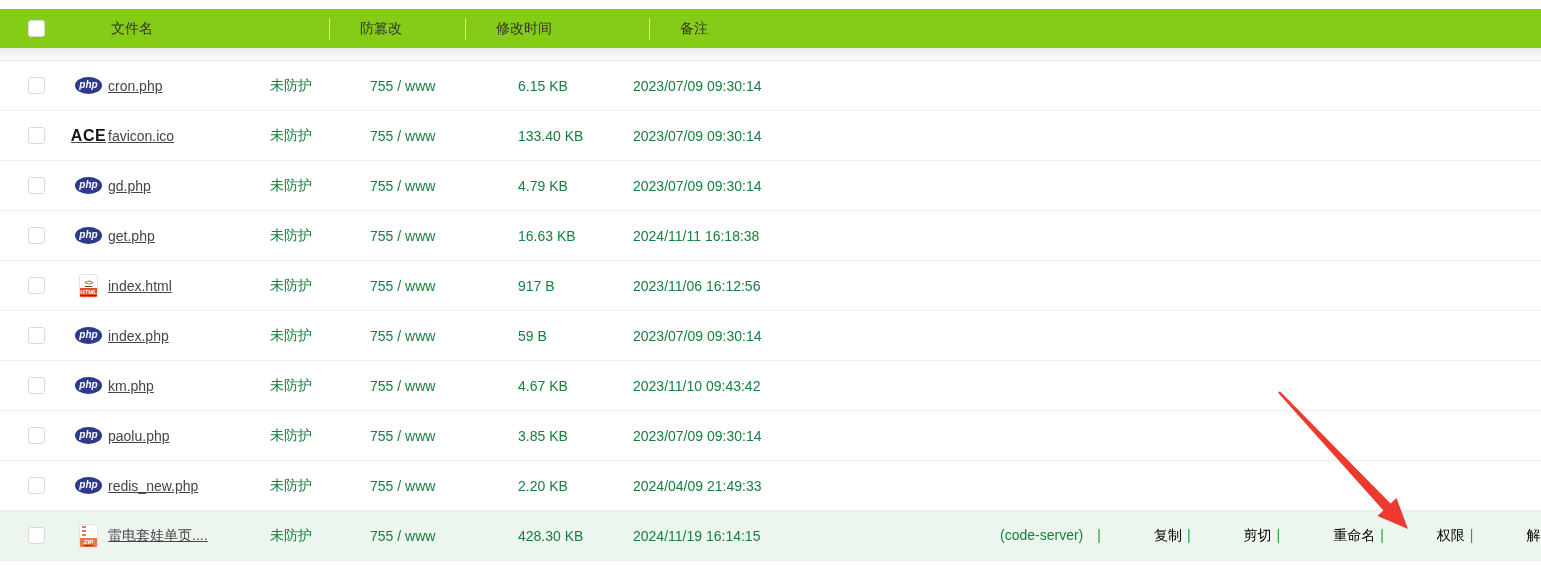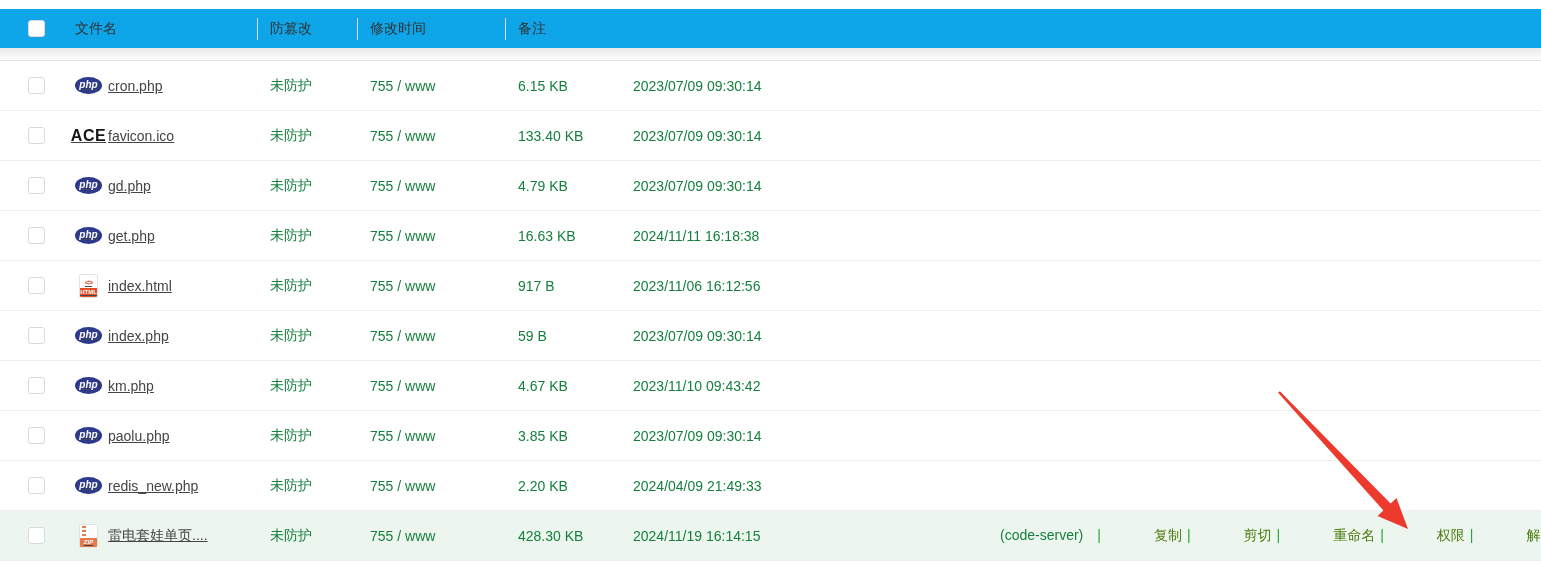--- a/index.html
+++ b/index.html
@@ -15,21 +15,21 @@
     grid-template-columns: 62px 195px 100px 148px 115px 175px 205px 1fr;
     align-items: center;
   }
   
   .hdr {
     margin-top: 9px;
     height: 39px;
     background: #f4f4f4;
     color: #333;
   }
-  .hdr-cell { padding-left: 13px; position: relative; height: 100%; display: flex; align-items: center; }
+  .hdr-cell { padding-left: 31px; position: relative; height: 100%; display: flex; align-items: center; }
   .hdr-cell.sep::before {
     content: "";
     position: absolute; left: 0; top: 50%; transform: translateY(-50%);
     width: 1px; height: 22px; background: #dcdcdc;
   }
   .hdr-cell.cb-cell { padding-left: 28px; }
   .hdr-cell.actions-cell { justify-content: flex-end; padding-right: 14px; }
   
   .sliver {
     height: 13px;
@@ -70,34 +70,34 @@
     background: #e44d26; color: #fff; font-size: 6px; font-weight: bold;
     width: 100%; text-align: center; height: 9px; line-height: 9px;
     border-radius: 0 0 1px 1px;
   }
   .ic-zip .zipper {
     position: absolute; left: 2px; top: 1px; width: 4px; height: 13px;
     background: repeating-linear-gradient(180deg, #e8794f 0 2px, transparent 2px 4px);
   }
   .ic-zip .band { background: #e8794f; font-style: italic; }
   
-  .act { color: #4d7c0f; cursor: pointer; text-decoration: none; margin-left: 48px; }
+  .act { color: #000000; cursor: pointer; text-decoration: none; margin-left: 48px; }
   .act-sep { color: #20a53a; padding: 0 5px; }
   .act-term { color: #15803d; margin-right: 14px; text-align: right; }
   .caret { font-size: 11px; color: #20a53a; margin-left: 1px; }
   
   .arrow-overlay {
     position: absolute; left: 0; top: 0; width: 1541px; height: 566px;
     pointer-events: none; z-index: 5;
   }
 </style>
 </head>
 <body>
 
-<div class="hdr grid-cols" style="background: #0ea5e9;">
+<div class="hdr grid-cols" style="background: #84cc16; gap: 36px;">
   <div class="hdr-cell cb-cell">
     <span class="cb" style="margin-left:0"></span>
   </div>
   <div class="hdr-cell" style="padding-left:13px">
       <span>文件名</span>
     </div>
   <div class="hdr-cell sep">
       <span>防篡改</span>
     </div>
   <div class="hdr-cell sep">

